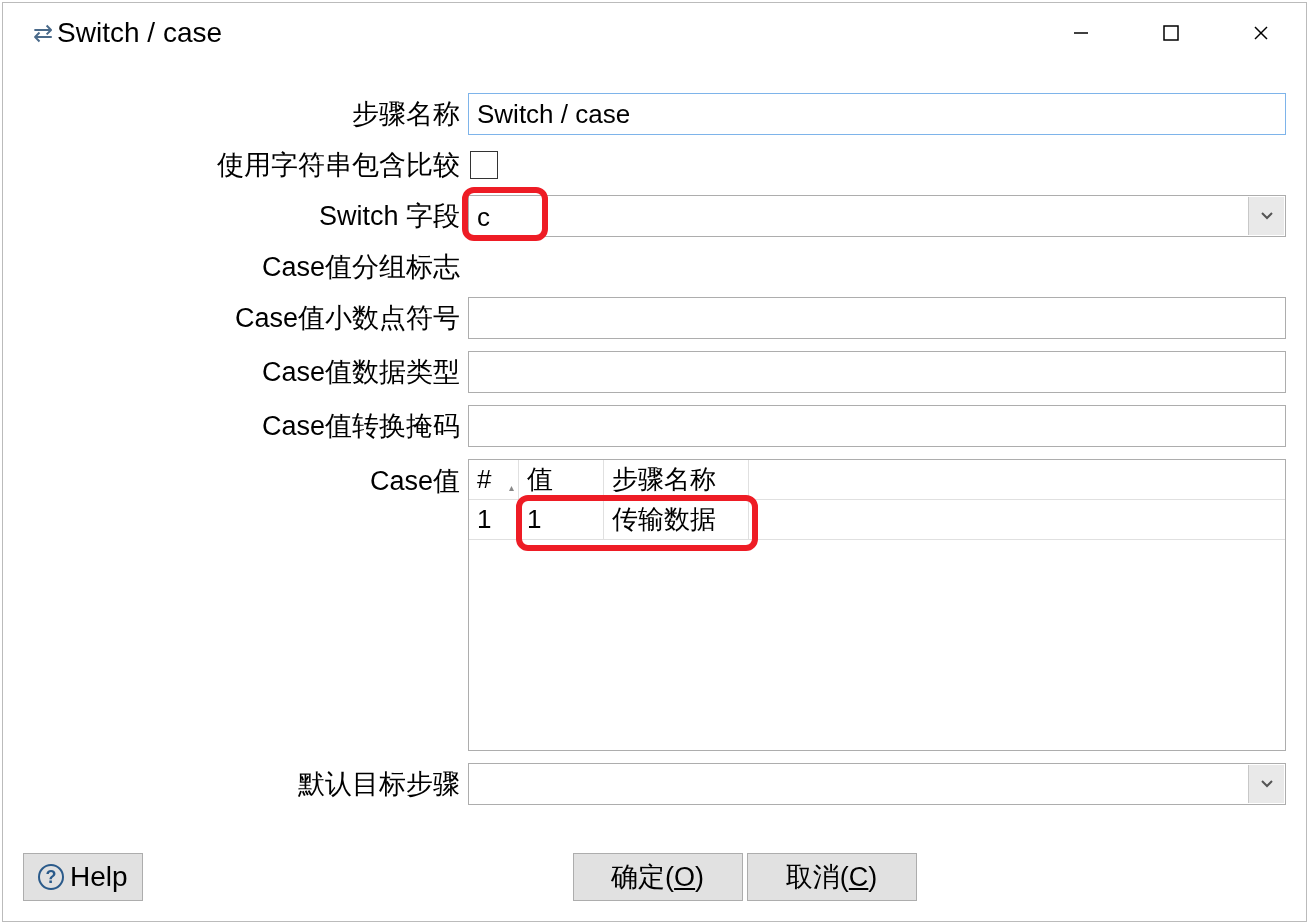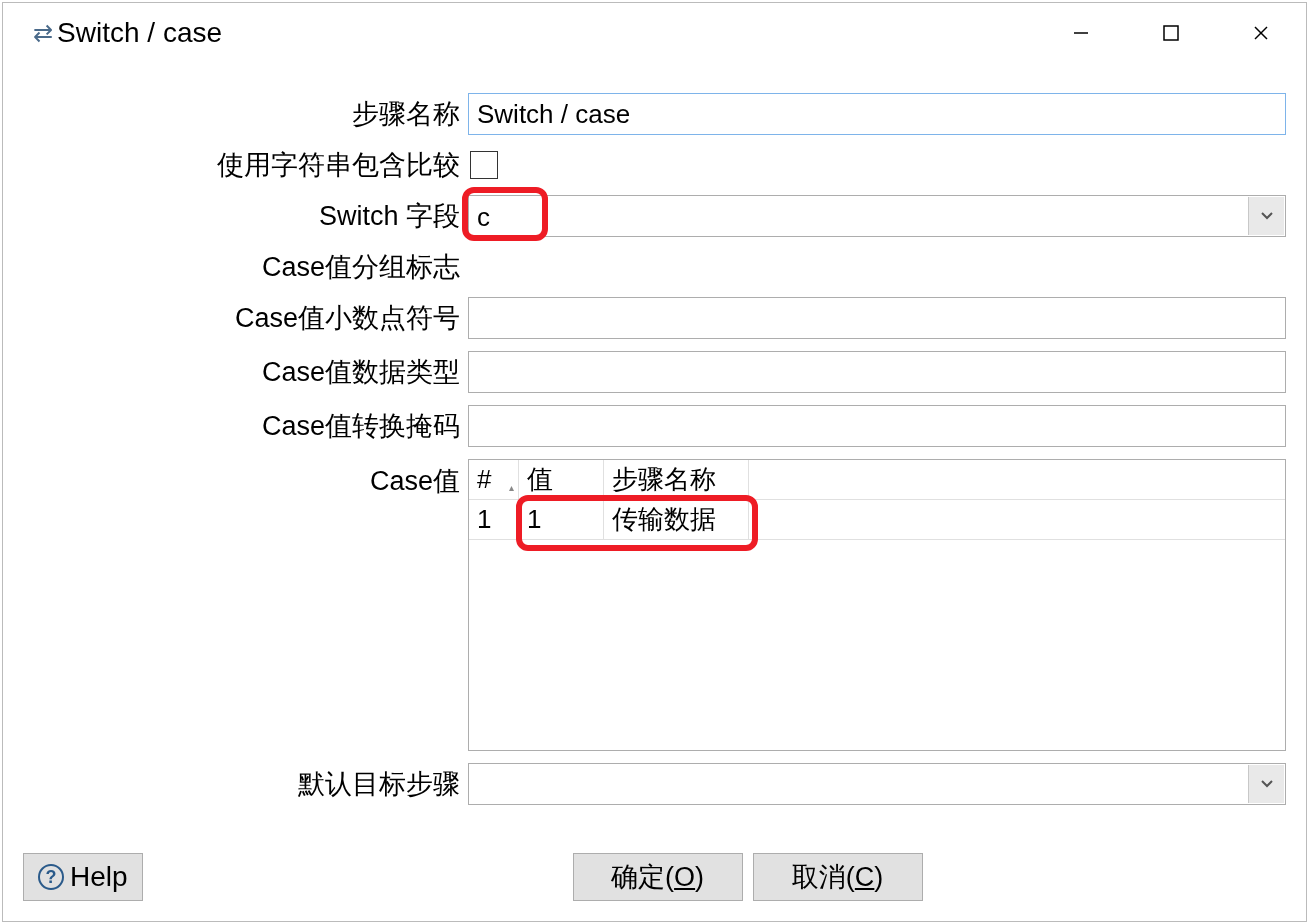--- a/index.html
+++ b/index.html
@@ -168,21 +168,21 @@
   border-radius: 50%;
   align-items: center;
   justify-content: center;
   margin-right: 6px;
   color: #2a5a8a;
   font-weight: bold;
   font-size: 18px;
 }
 .center-btns {
   display: flex;
-  gap: 10px;
+  gap: 4px;
   margin-left: 430px;
 }
 .std-btn {
   height: 48px;
   width: 170px;
   border: 1px solid #adadad;
   background: #e1e1e1;
   font-size: 27px;
   font-family: inherit;
   text-align: center;

